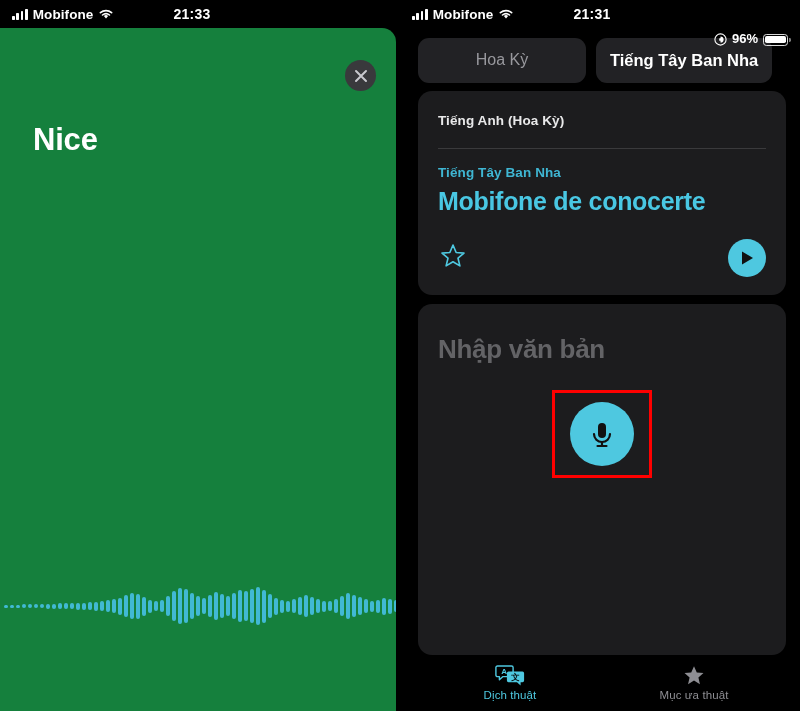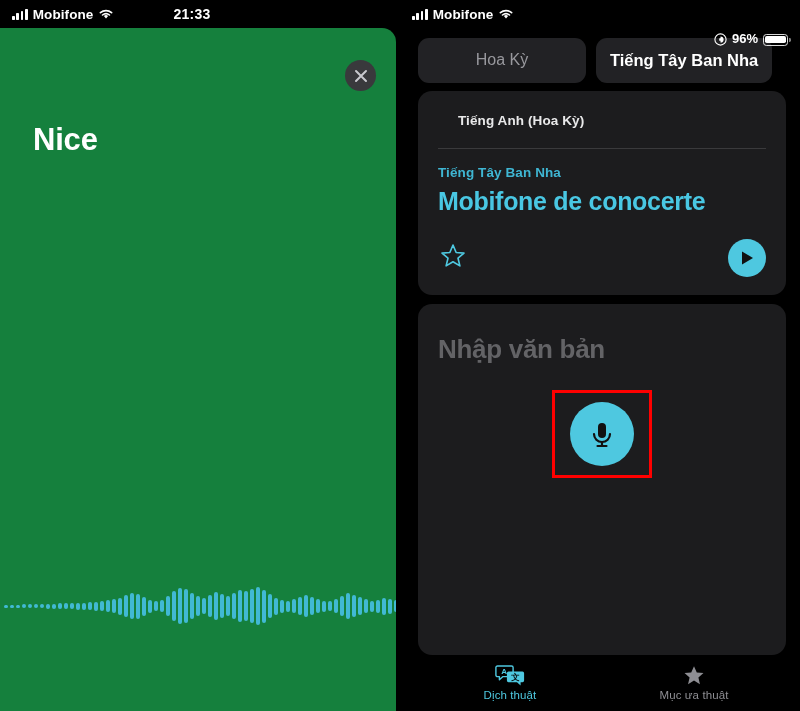--- a/index.html
+++ b/index.html
@@ -119,21 +119,21 @@
   .lang-main { color: #fff; font-size: 16.5px; font-weight: bold; line-height: 1.22; }
   .lang-sub  { color: #98989d; font-size: 16px; font-weight: normal; line-height: 1.3; margin-top: 1px; }
 
   .card {
     background: #1c1c1e;
     border-radius: 14px;
     margin: 0 14px 0 18px;
   }
   .card.translation { padding: 22px 20px 14px; }
 
-  .src-label { color: #e9e9ea; font-size: 13.5px; font-weight: bold; letter-spacing: .1px; margin-left: 20px; }
+  .src-label { color: #e9e9ea; font-size: 13.5px; font-weight: bold; letter-spacing: .1px; }
   .src-text  { color: #fff; font-size: 25px; font-weight: bold; margin-top: 7px; line-height: 1.2; letter-spacing: -.3px;}
 
   .divider { height: 1px; background: #3a3a3c; margin: 20px 0 16px; }
 
   .tgt-label { color: #3fb6d3; font-size: 13.5px; font-weight: bold; letter-spacing: .1px; }
   .tgt-text  { color: #49c7e3; font-size: 25px; font-weight: bold; margin-top: 6px; line-height: 1.25; letter-spacing: -.3px; }
 
   .card-actions {
     display: flex; align-items: center; justify-content: space-between;
     margin-top: 22px; padding-bottom: 4px;
@@ -323,20 +323,21 @@
           </span>
         <span class="carrier">Mobifone</span>
         <span class="wifi">
           <svg width="16" height="12" viewBox="0 0 16 12">
               <path d="M8 10.4 L10.1 7.9 A3.2 3.2 0 0 0 5.9 7.9 Z" fill="#fff"></path>
               <path d="M2.4 4.6 A8.6 8.6 0 0 1 13.6 4.6" stroke="#fff" stroke-width="1.7" fill="none" stroke-linecap="round"></path>
               <path d="M4.5 7 A5.6 5.6 0 0 1 11.5 7" stroke="#fff" stroke-width="1.6" fill="none" stroke-linecap="round"></path>
             </svg>
         </span>
       </div>
+      <div class="sb-center">21:31</div>
       <div class="sb-right">
         <span class="lock-rot">
           <svg width="13" height="13" viewBox="0 0 13 13">
               <circle cx="6.5" cy="6.5" r="5.6" fill="none" stroke="#fff" stroke-width="1.1"></circle>
               <path d="M6.5 3.4 a3.1 3.1 0 0 1 0 6.2" fill="#fff"></path>
               <rect x="5.2" y="5.2" width="2.6" height="2.6" rx=".6" fill="#fff"></rect>
             </svg>
         </span>
         <span class="pct">96%</span>
         <span class="batt">

